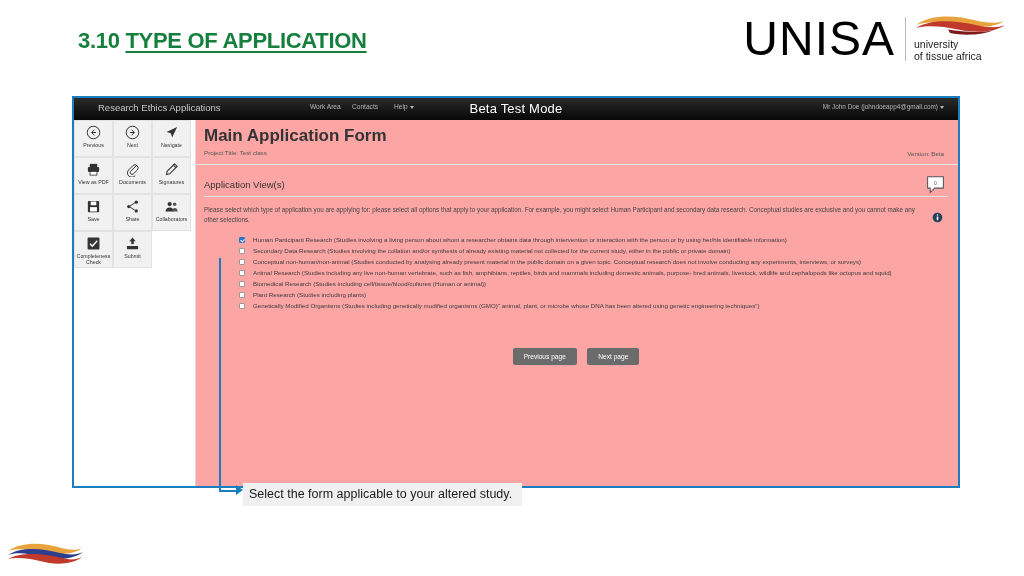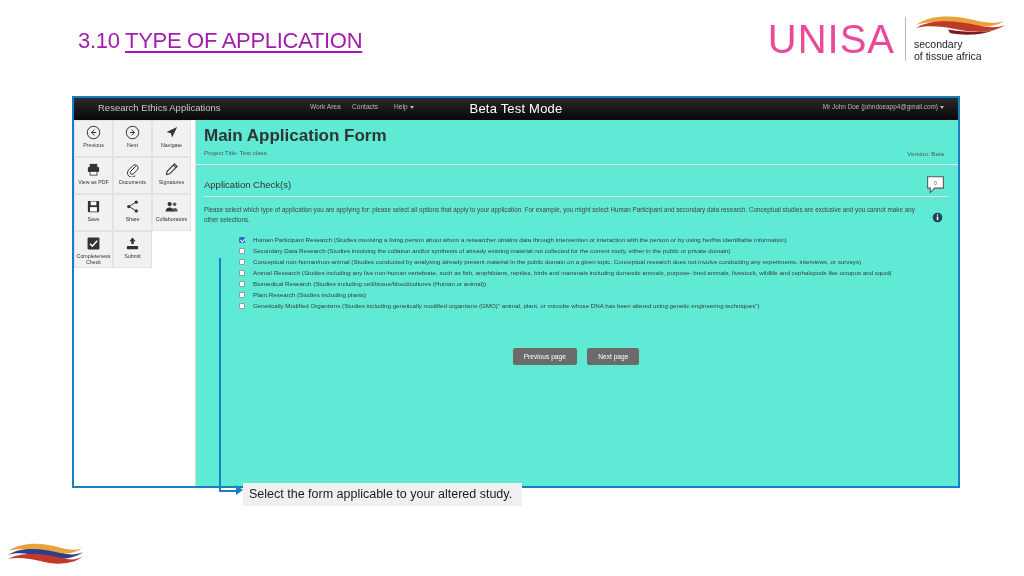--- a/index.html
+++ b/index.html
@@ -5,29 +5,29 @@
   html,body{margin:0;padding:0;}
   body{
     width:1024px;height:576px;background:#ffffff;
     font-family:"Liberation Sans", sans-serif;
     overflow:hidden;position:relative;
   }
 
   
   .slide-title{
     position:absolute;left:78px;top:28px;
-    font-size:22px;font-weight:normal;color:#a21caf;letter-spacing:-0.3px;
+    font-size:22px;font-weight:bold;color:#15803d;letter-spacing:-0.3px;
     white-space:nowrap;
   }
   .slide-title .num{text-decoration:none;}
   .slide-title .ul{text-decoration:underline;text-underline-offset:3px;}
 
   
   .logo{position:absolute;right:18px;top:14px;height:50px;display:flex;align-items:center;}
-  .logo-word{font-size:40px;letter-spacing:1px;color:#ec4899;font-weight:400;line-height:1;
+  .logo-word{font-size:48px;letter-spacing:1px;color:#000000;font-weight:400;line-height:1;
              font-family:"Liberation Sans", sans-serif;}
   .logo-div{width:1px;height:44px;background:#b9b9b9;margin:0 8px 0 10px;}
   .logo-right{display:flex;flex-direction:column;justify-content:center;}
   .logo-swoosh{width:92px;height:20px;}
   .logo-sub{font-size:10.5px;color:#222;line-height:1.15;margin-top:2px;}
 
   
   .app{
     position:absolute;left:72px;top:96px;width:888px;height:392px;
     border:2px solid #1a7fc1;box-sizing:border-box;background:#fff;
@@ -61,21 +61,21 @@
     background:#f1f1f1;border:1px solid #e2e2e2;
     display:flex;flex-direction:column;align-items:center;justify-content:flex-start;
     padding-top:4px;
   }
   .tool.blank{background:#fff;border-color:transparent;}
   .tool svg{width:15px;height:15px;display:block;}
   .tool-label{font-size:5.3px;color:#333;margin-top:2px;text-align:center;line-height:1.15;
               width:100%;white-space:normal;}
 
   
-  .body{position:absolute;left:122px;top:22px;right:0;bottom:0;background:#5eead4;overflow:hidden;}
+  .body{position:absolute;left:122px;top:22px;right:0;bottom:0;background:#fca5a5;overflow:hidden;}
   .form-head{position:relative;height:44px;border-bottom:1px solid #e6e6e6;}
   .form-title{position:absolute;left:8px;top:6px;font-size:17px;font-weight:bold;color:#333;}
   .proj{position:absolute;left:8px;top:29px;font-size:6.2px;color:#555;}
   .version{position:absolute;right:14px;top:30px;font-size:6.2px;color:#555;}
 
   .section{position:relative;margin:14px 10px 0 8px;}
   .section-title{font-size:9.5px;color:#333;padding-bottom:6px;border-bottom:1px solid #e2e2e2;}
   .instr{font-size:6.3px;color:#444;line-height:1.55;margin-top:8px;width:725px;}
 
   .bubble{position:absolute;right:2px;top:-4px;width:21px;height:21px;}
@@ -134,21 +134,21 @@
 <div class="logo">
   <div class="logo-word">UNISA</div>
   <div class="logo-div"></div>
   <div class="logo-right">
     <svg class="logo-swoosh" viewBox="0 0 92 20">
       <path d="M2 9 C18 -3, 44 0, 60 4 C72 7, 82 8, 90 5 C80 12, 62 12, 46 9 C28 5.5, 12 5, 2 9 Z" fill="#e8a33d"></path>
       <path d="M2 12 C18 2, 44 5, 62 9 C74 12, 84 12, 91 9 C80 17, 60 17, 44 13.5 C28 10, 12 9, 2 12 Z" fill="#c0392b"></path>
       <path d="M34 13.5 C48 15.5, 66 17.5, 80 14 C70 19, 50 20, 36 17 Z" fill="#7d1b1b"></path>
     </svg>
     <div class="logo-sub">
-      <div>secondary</div>
+      <div>university</div>
       <div>of tissue africa</div>
     </div>
   </div>
 </div>
 
 <div class="app">
 
   <div class="appbar">
     <div class="brand">Research Ethics Applications</div>
     <div class="navlink nav-work">Work Area</div>
@@ -266,21 +266,21 @@
 
   <div class="body">
 
     <div class="form-head">
       <div class="form-title">Main Application Form</div>
       <div class="proj">Project Title: Test class</div>
       <div class="version">Version: Beta</div>
     </div>
 
     <div class="section">
-      <div class="section-title">Application Check(s)</div>
+      <div class="section-title">Application View(s)</div>
 
       <div class="bubble">
         <svg viewBox="0 0 24 24">
           <path d="M3 2 h18 v13 H11 l-5 5 v-5 H3 Z" fill="#fff" stroke="#555" stroke-width="1.2"></path>
         </svg>
         <div class="cnt">0</div>
       </div>
 
       <svg class="infoicon" viewBox="0 0 24 24">
         <circle cx="12" cy="12" r="10.5" fill="#27405c"></circle>

